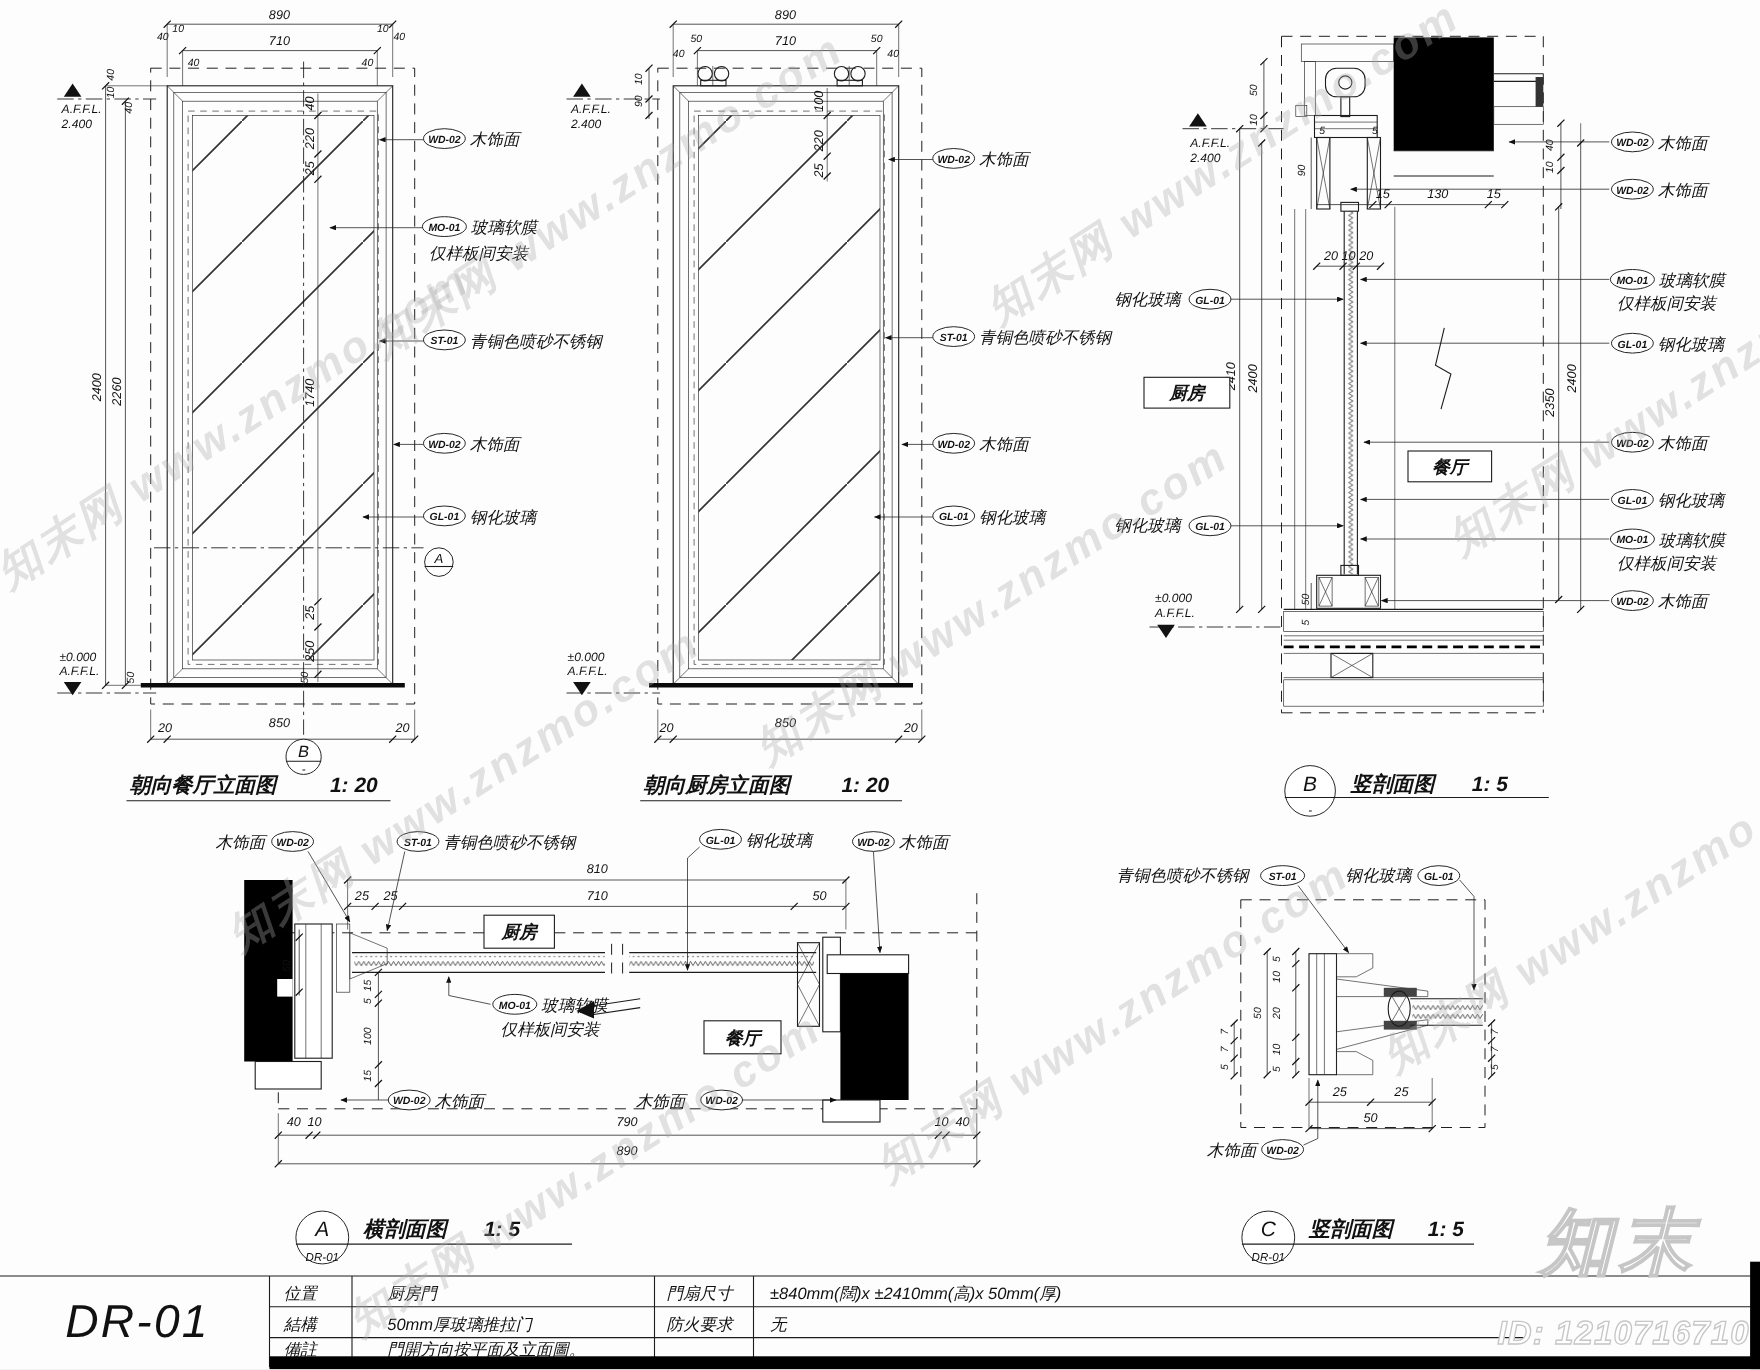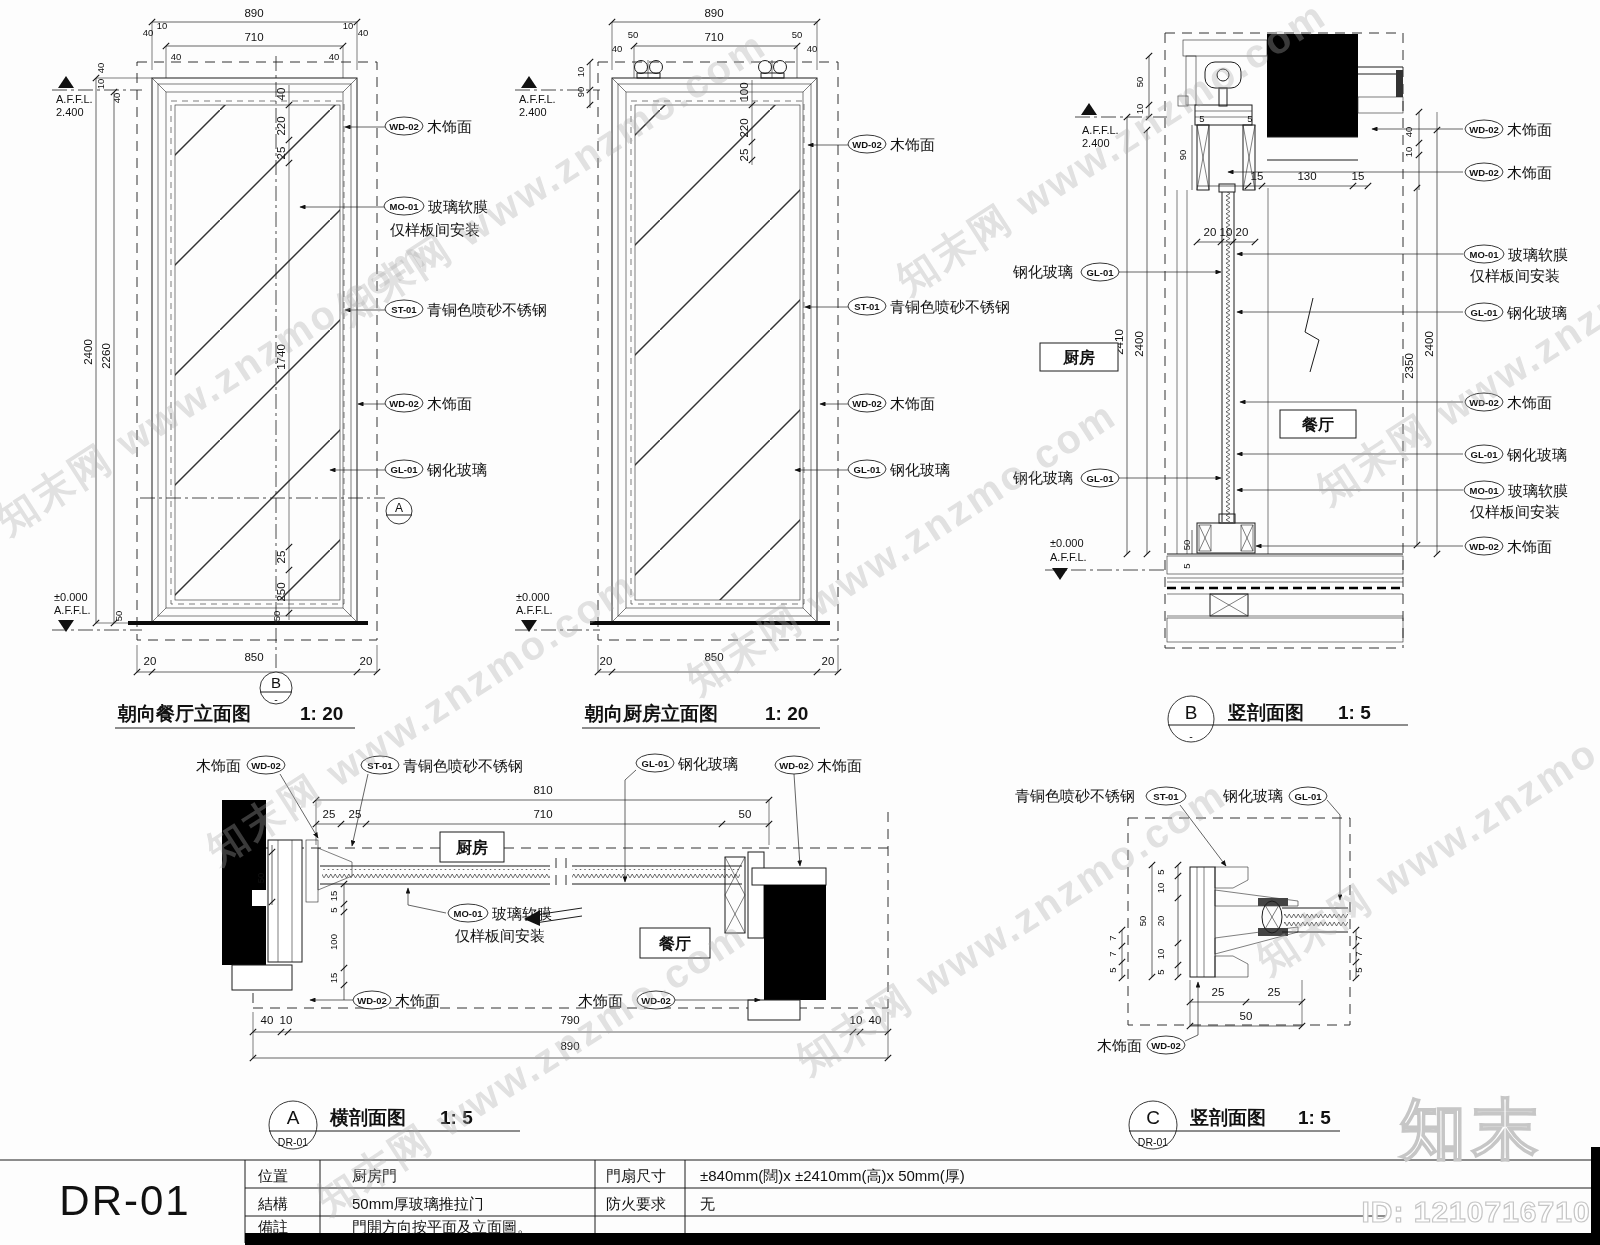--- a/index.html
+++ b/index.html
@@ -1,17 +1,17 @@
 <!DOCTYPE html>
 <html><head>
 <meta charset="utf-8">
 <style>
   html,body{margin:0;padding:0;background:#e8e8e8;}
   .sheet{position:relative;width:1600px;height:1245px;background:#fdfdfd;overflow:hidden;
-         font-family:"Liberation Sans",sans-serif;}
+         font-family:"Liberation Sans",sans-serif;font-style:italic;}
   .sheet svg{position:absolute;left:0;top:0;}
   
   .ln{stroke:#1c1c1c;stroke-width:1;fill:none;}
   .thin{stroke:#2a2a2a;stroke-width:.6;fill:none;}
   .th{stroke:#0a0a0a;stroke-width:4;fill:none;}
   .dsh{stroke:#1c1c1c;stroke-width:.9;fill:none;stroke-dasharray:10 7;}
   .dd{stroke:#1c1c1c;stroke-width:.8;fill:none;stroke-dasharray:15 4 3 4;}
   .dim{stroke:#222;stroke-width:.7;fill:none;}
   .blk{fill:#000;stroke:none;}
   .wht{fill:#fff;stroke:#1c1c1c;stroke-width:1;}

